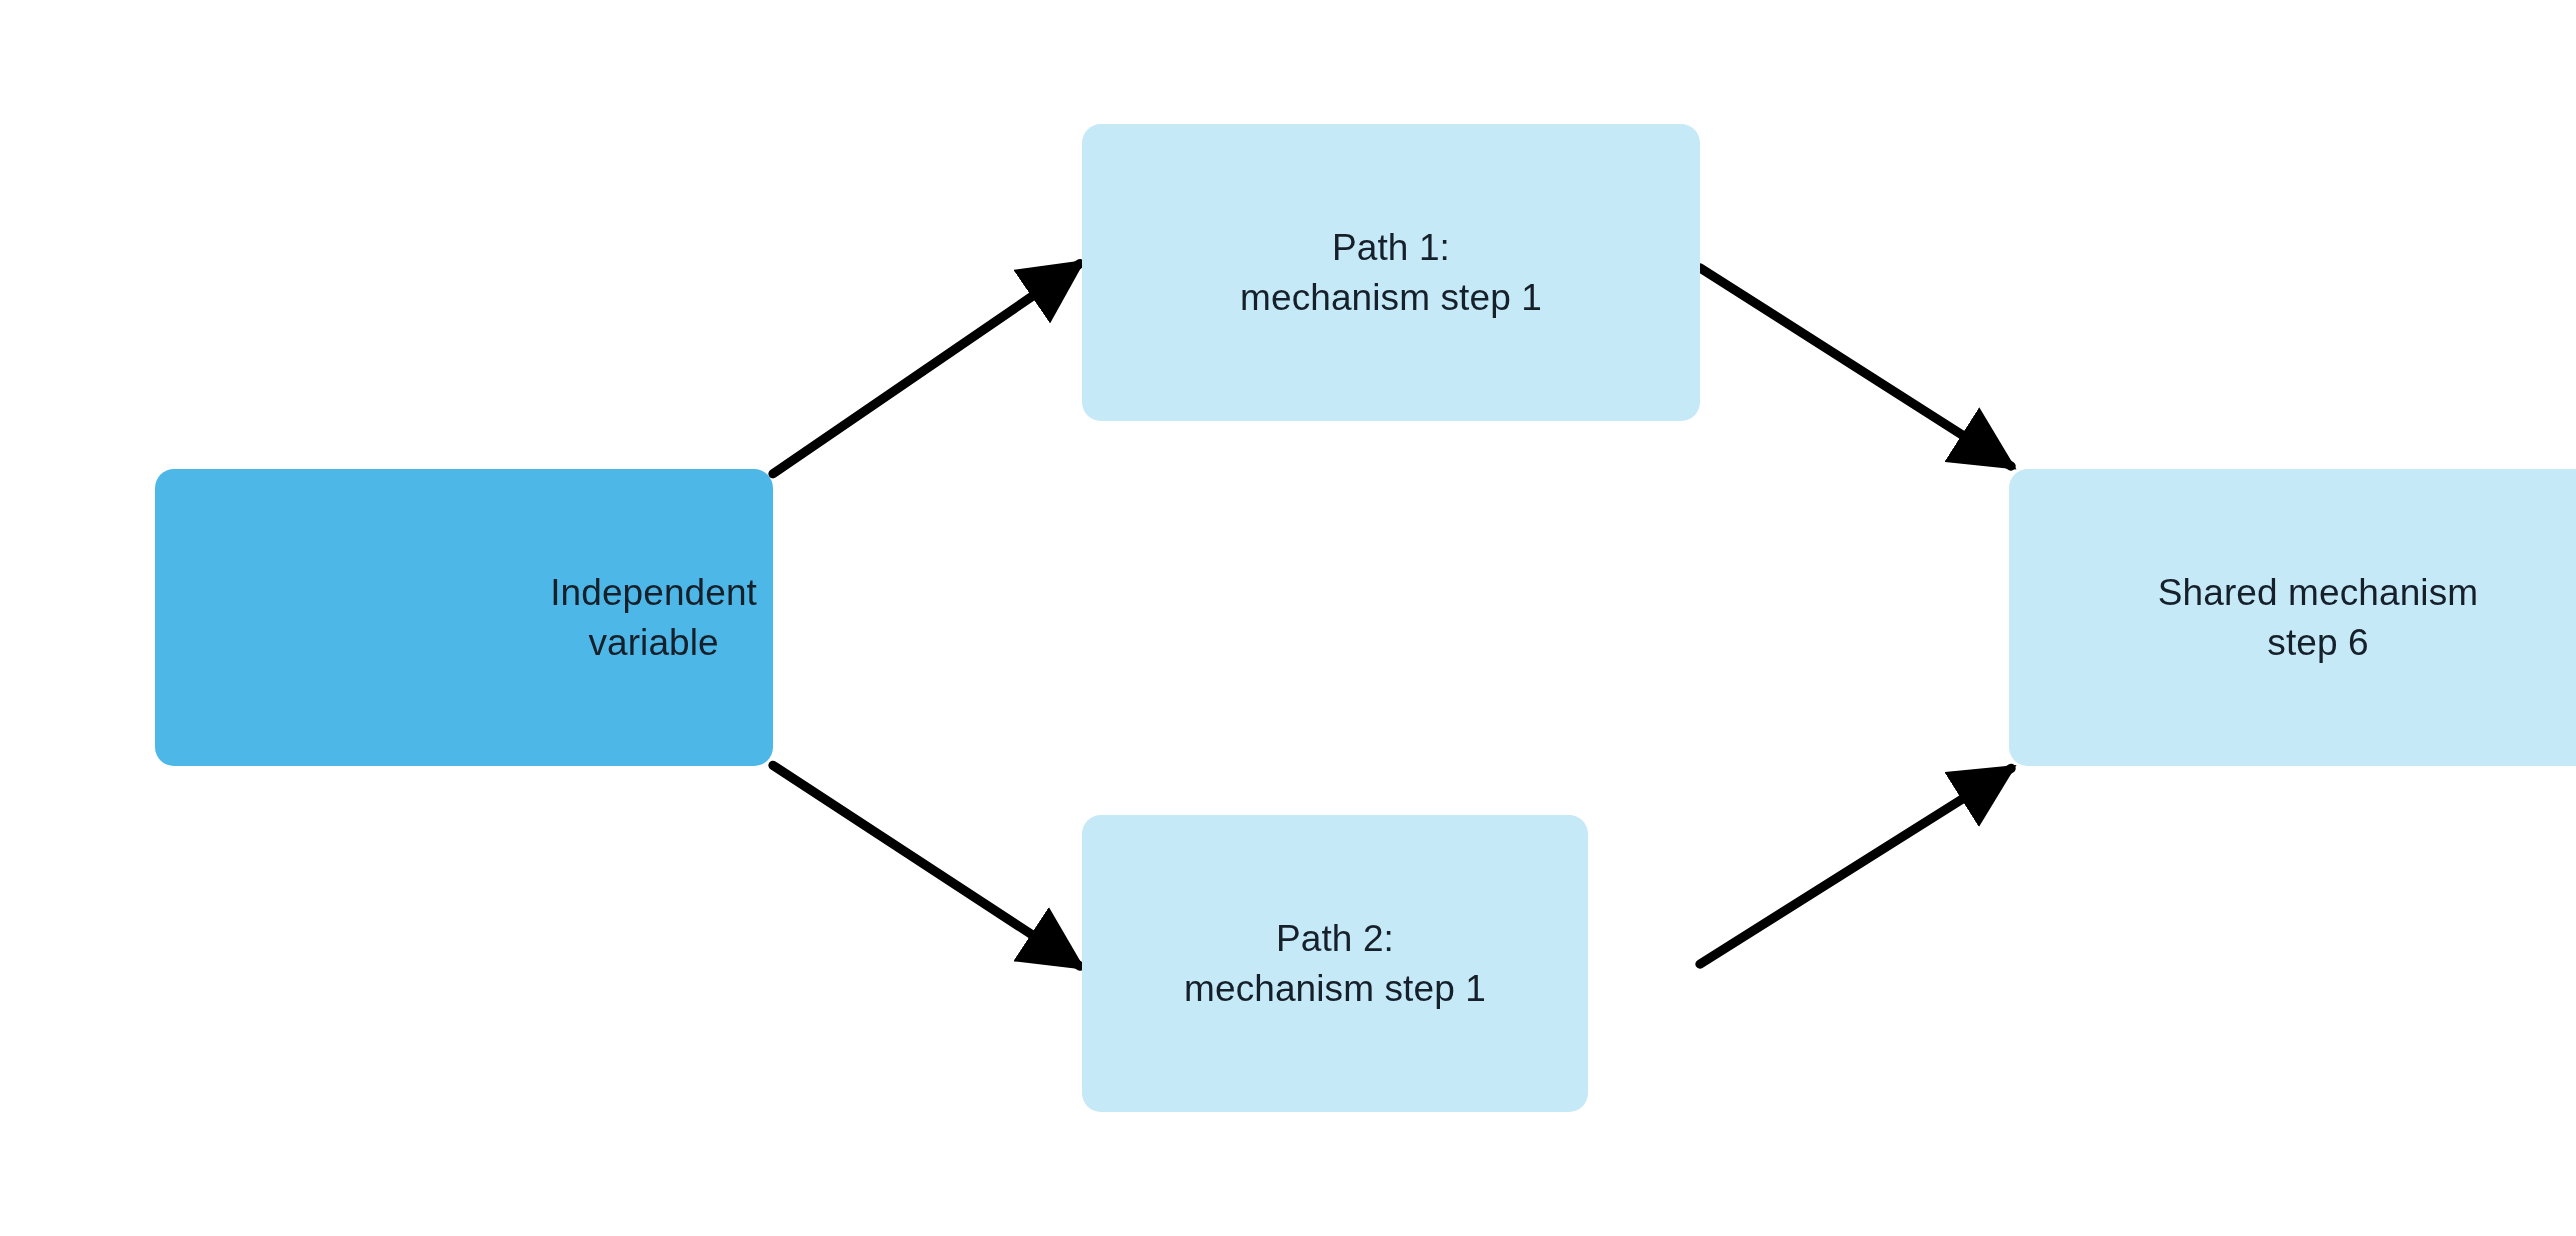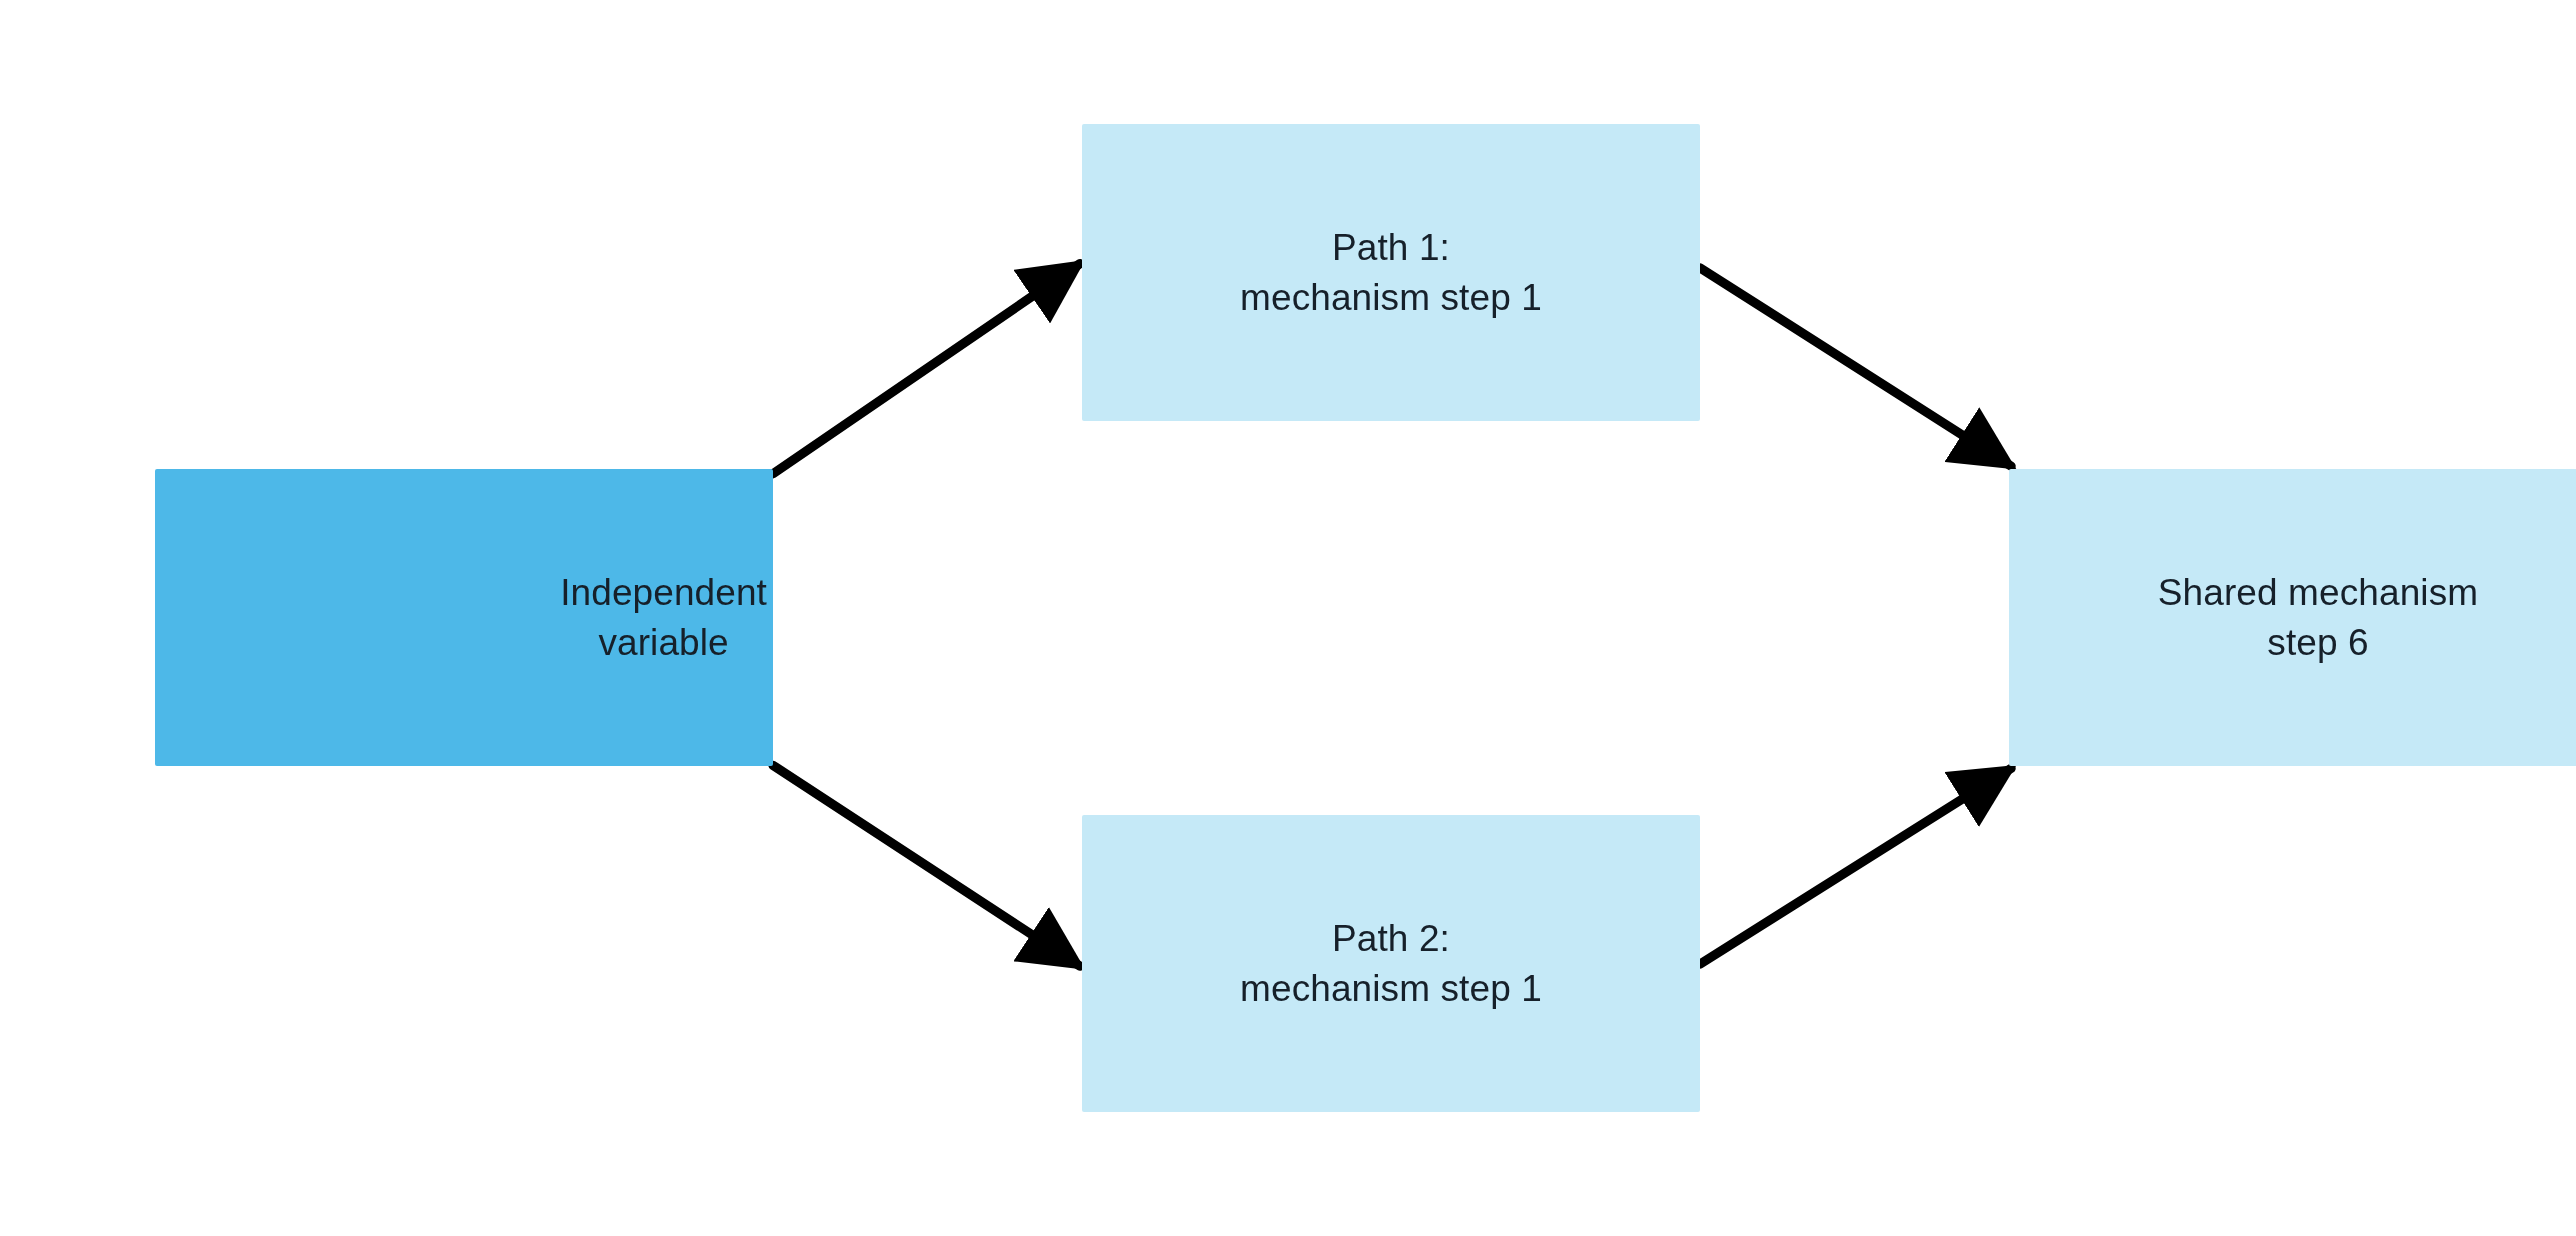--- a/index.html
+++ b/index.html
@@ -22,39 +22,39 @@
   #edges {
     position: absolute;
     left: 0;
     top: 0;
     width: 3709px;
     height: 1236px;
   }
   .node {
     position: absolute;
     box-sizing: border-box;
-    border-radius: 2px;
+    border-radius: 19px;
     display: flex;
     align-items: center;
     justify-content: center;
     text-align: center;
     color: #16202a;
     font-size: 37px;
     line-height: 1.33;
     font-weight: 400;
     letter-spacing: 0.1px;
     white-space: pre-line;
-    padding: 0 6px;
+    padding: 0 16px;
   }
   .node-primary { background: #4db8e8; justify-content: flex-end; }
   .node-secondary { background: #c5e9f7; }
 
   #node-independent { left: 155px;  top: 469px;  width: 618px; height: 297px; }
   #node-path1       { left: 1082px; top: 124px;  width: 618px; height: 297px; }
-  #node-path2       { left: 1082px; top: 815px; width: 618px; height: 297px; }
+  #node-path2       { left: 1082px; top: 815px; width: 506px; height: 297px; }
   #node-shared      { left: 2009px; top: 469px;  width: 618px; height: 297px; }
 </style>
 </head>
 <body>
 
 <div id="canvas">
 
   <svg id="edges" viewBox="0 0 7200 2400" width="3709" height="1236" xmlns="http://www.w3.org/2000/svg">
     <defs>
       <marker id="arrowhead" viewBox="0 0 10 10" refX="9" refY="5" markerWidth="7" markerHeight="7" orient="auto-start-reverse" markerUnits="strokeWidth">

